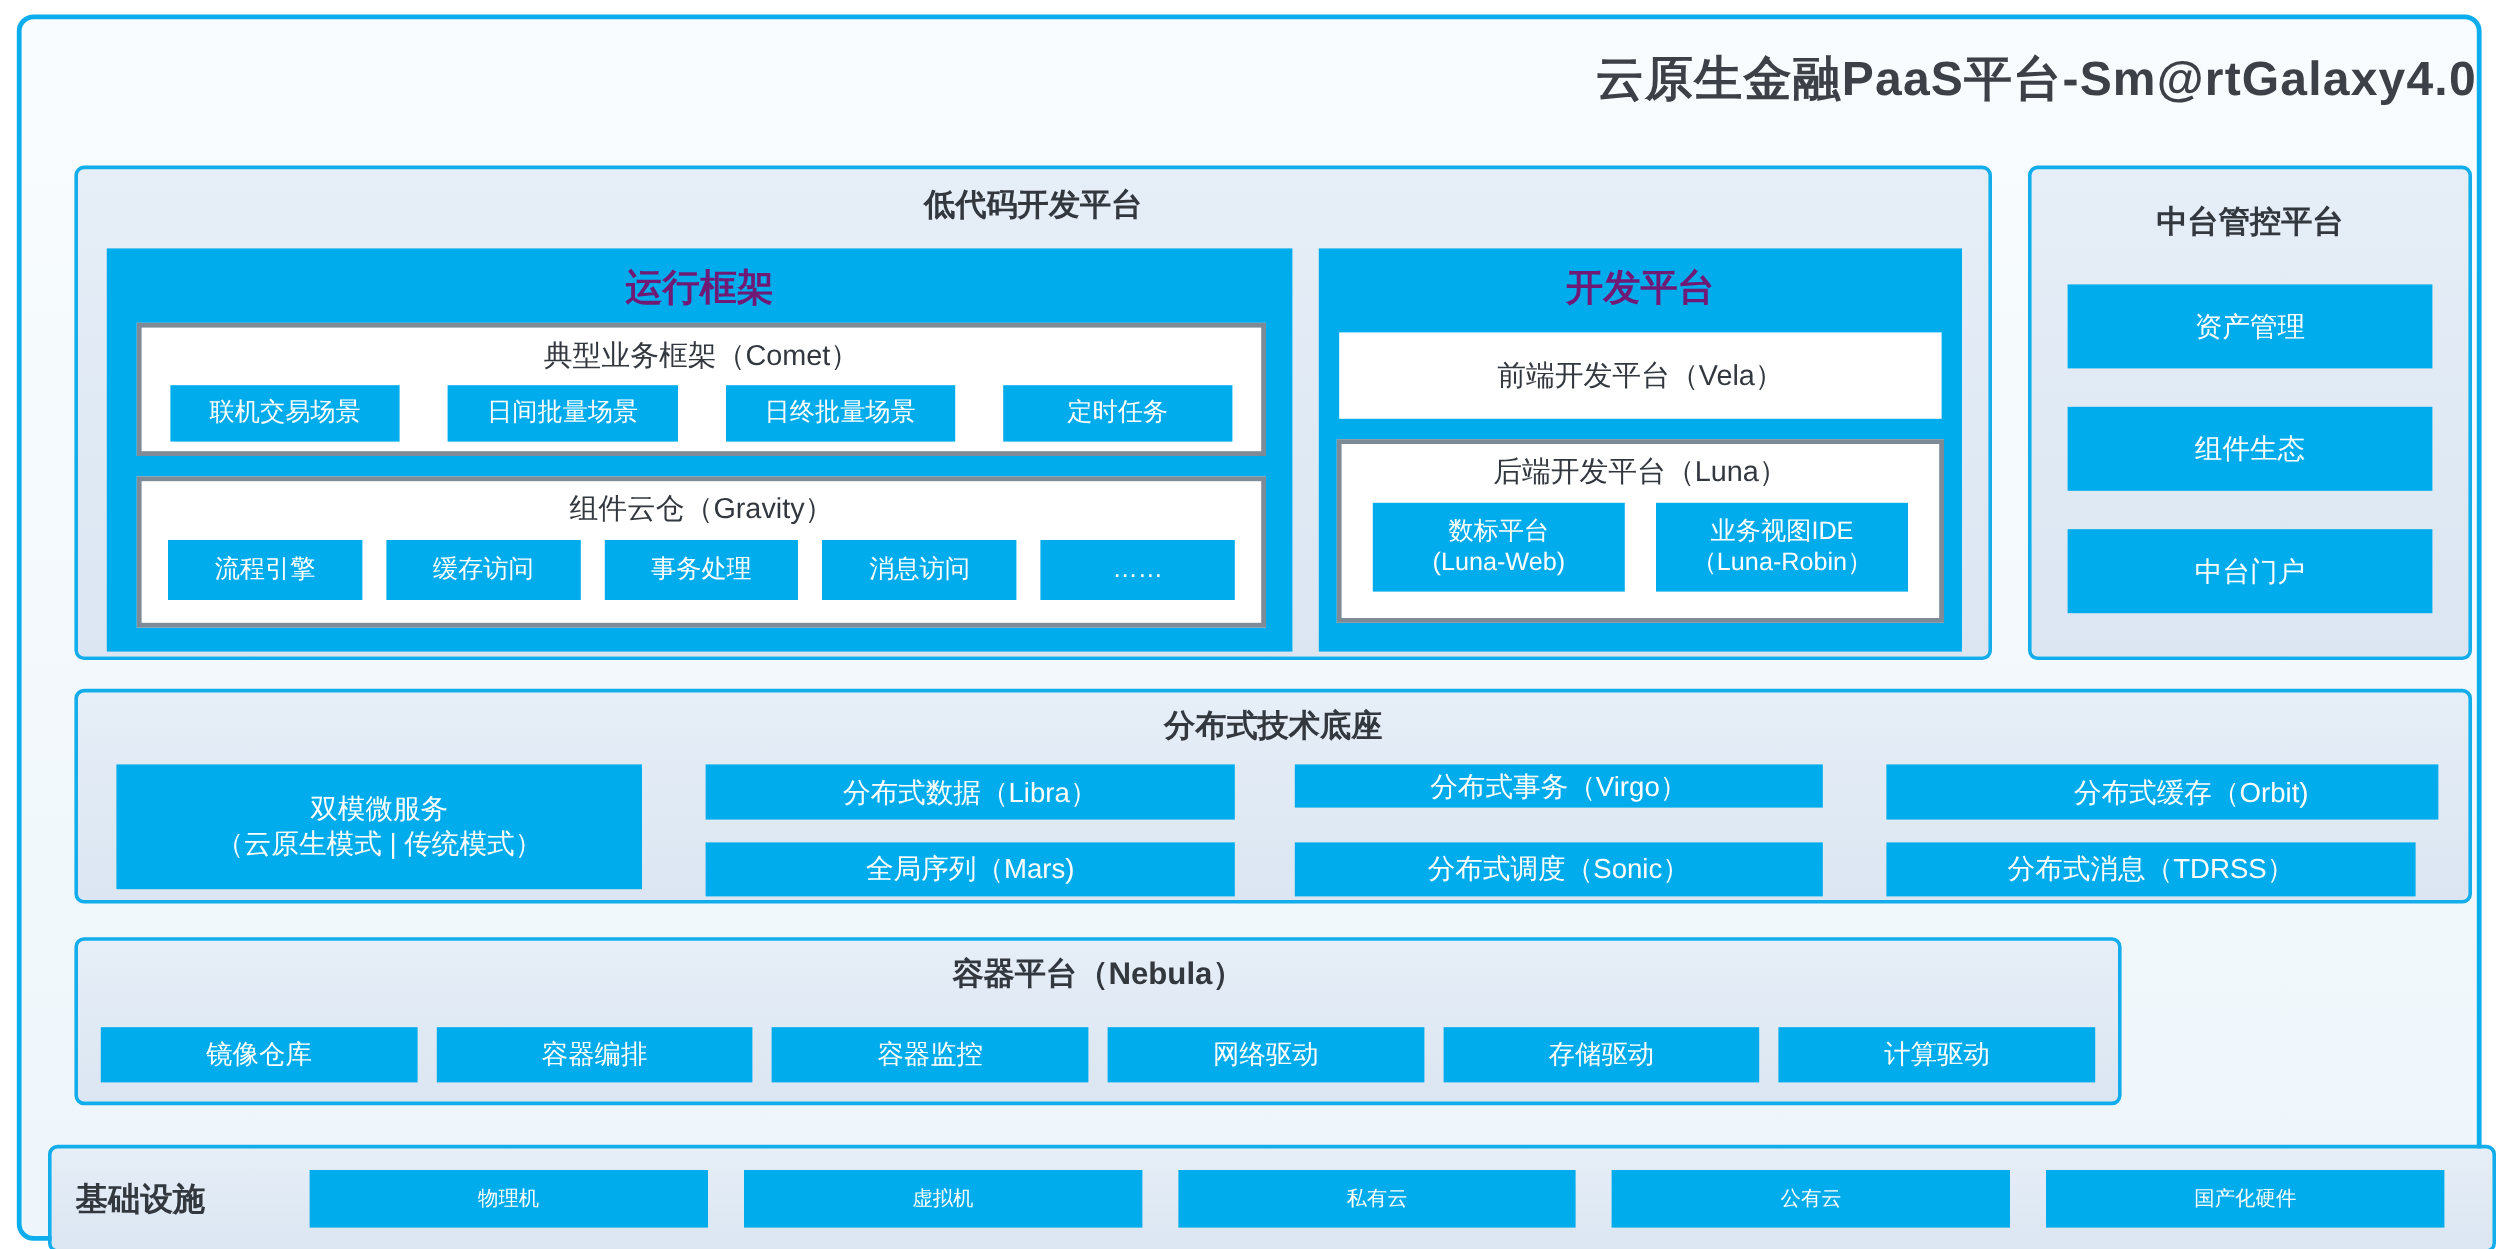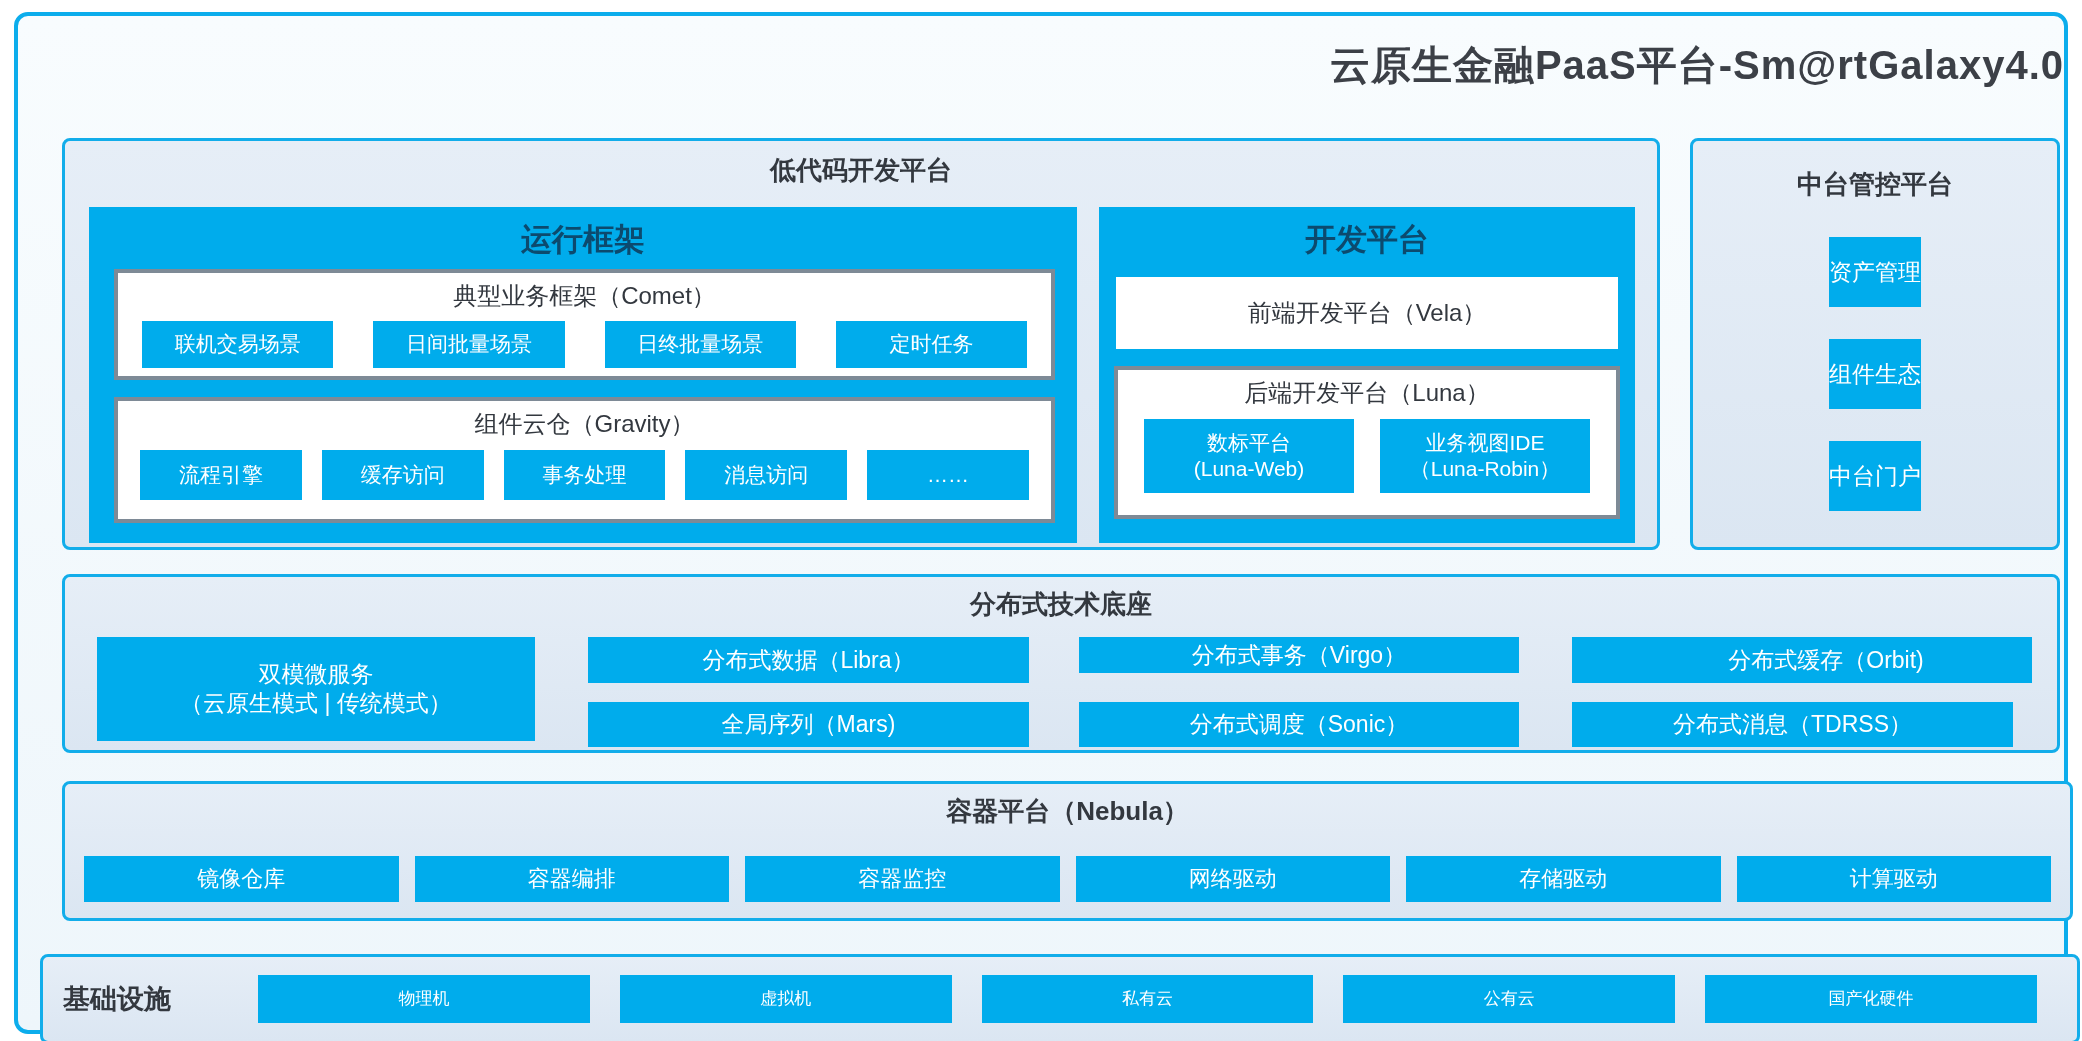--- a/index.html
+++ b/index.html
@@ -21,21 +21,21 @@
   }
   .panel-title {
     text-align:center; font-size:26px; font-weight:bold; color:#33383f; margin-top:14px;
   }
   
   .p-lowcode { left:44px; top:122px; width:1598px; height:412px; }
   .p-lowcode .panel-title { margin-top:12px; }
   .big-blue { position:absolute; background:#00acec; }
   .bb-runtime { left:24px; top:66px; width:988px; height:336px; }
   .bb-dev { left:1034px; top:66px; width:536px; height:336px; }
-  .big-header { text-align:center; color:#0c4a6e; font-size:31px; font-weight:bold; margin-top:12px; }
+  .big-header { text-align:center; color:#701a75; font-size:31px; font-weight:bold; margin-top:12px; }
   .white-frame { position:absolute; background:#ffffff; border:4px solid #7e8a96; }
   .wf-comet { left:25px; top:62px; width:941px; height:111px; }
   .wf-gravity { left:25px; top:190px; width:941px; height:126px; }
   .frame-title { text-align:center; font-size:24px; color:#33383f; margin-top:7px; }
   .btn-row { display:flex; margin-top:9px; }
   .wf-comet .btn-row { padding:0 24px; gap:40px; }
   .wf-gravity .btn-row { padding:0 22px; gap:20px; margin-top:10px; }
   .node {
     background:#00acec; color:#ffffff; font-size:21px;
     display:flex; flex-direction:column; align-items:center; justify-content:center;
@@ -48,35 +48,35 @@
     position:absolute; background:#ffffff; color:#33383f; font-size:24px;
     display:flex; align-items:center; justify-content:center;
   }
   .wb-vela { left:17px; top:70px; width:502px; height:72px; }
   .wf-luna { left:15px; top:159px; width:506px; height:153px; }
   .wf-luna .btn-row { padding:0 26px; gap:26px; margin-top:10px; }
   .wf-luna .node { height:74px; }
   
   .p-mid { left:1672px; top:122px; width:370px; height:412px; }
   .p-mid .panel-title { margin-top:26px;font-family:Liberation Mono, monospace; }
-  .mid-col { position:absolute; left:30px; right:30px; top:96px; display:flex; flex-direction:column; gap:32px;align-items:center; }
+  .mid-col { position:absolute; left:30px; right:30px; top:96px; display:flex; flex-direction:column; gap:32px; }
   .mid-col .node { height:70px; font-size:23px; }
   
   .p-dist { left:44px; top:558px; width:1998px; height:179px; }
   .p-dist .panel-title { margin-top:10px; }
   .p-dist .node { position:absolute; font-size:23px; }
   .n-dual  { left:32px;  top:60px;  width:438px; height:104px; }
   .n-c2r1  { left:523px; top:60px;  width:441px; height:46px; }
   .n-c2r2  { left:523px; top:125px; width:441px; height:45px; }
   .n-c3r1  { left:1014px; top:60px;  width:440px; height:36px; }
   .n-c3r2  { left:1014px; top:125px; width:440px; height:45px; }
   .n-c4r1  { left:1507px; top:60px;  width:460px; height:46px;padding-left:48px; }
   .n-c4r2  { left:1507px; top:125px; width:441px; height:45px; }
   
-  .p-cont { left:44px; top:765px; width:2011px; height:140px; }
+  .p-cont { left:44px; top:765px; width:1706px; height:140px; }
   .p-cont .panel-title { margin-top:10px; }
   .cont-row { position:absolute; left:19px; right:19px; top:72px; display:flex; gap:16px; }
   .cont-row .node { flex:1; height:46px; font-size:22px;text-align:center; }
   
   .p-infra { left:22px; top:938px; width:2040px; height:90px; display:flex; align-items:center; padding:0 40px 0 20px; }
   .infra-label { width:195px; font-size:27px; font-weight:bold; color:#33383f; }
   .infra-row { flex:1; display:flex; gap:30px; }
   .infra-row .node { flex:1; height:48px; font-size:17px; }
   .line2 { display:block; }
 </style>

